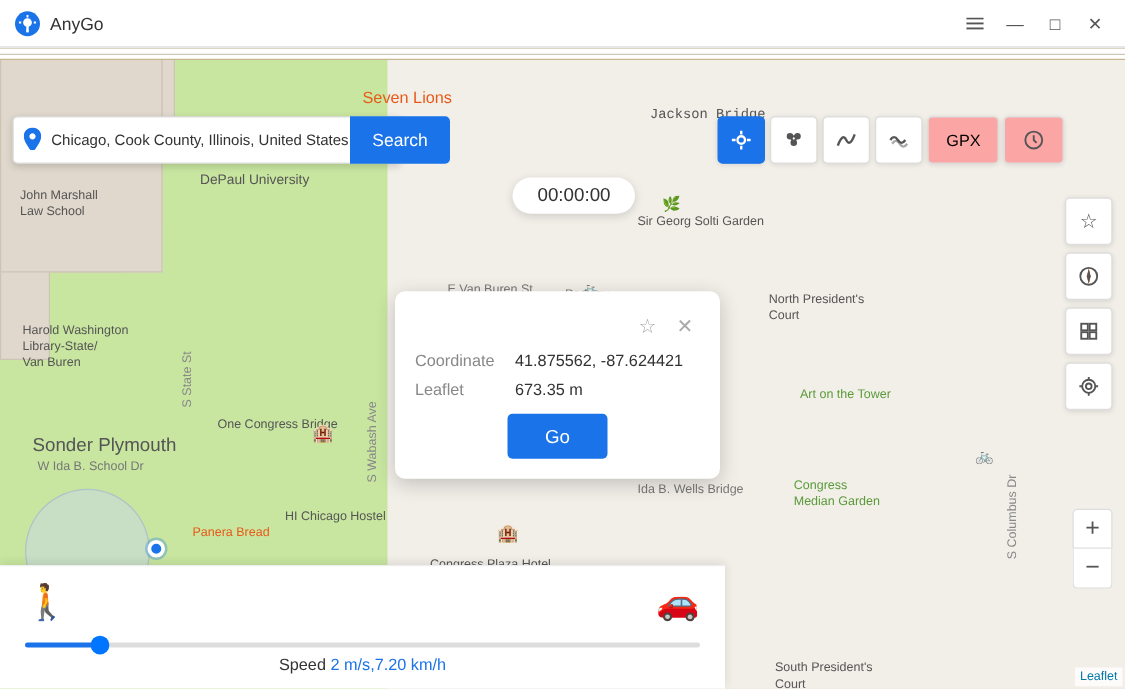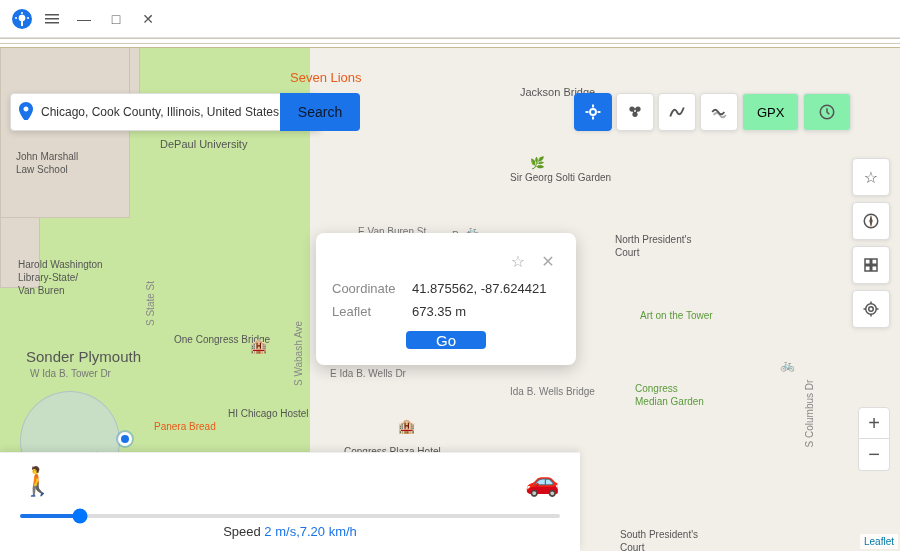--- a/index.html
+++ b/index.html
@@ -146,21 +146,21 @@
       cursor: pointer;
       margin-left: 4px;
     }
     .search-button {
       position: absolute;
       top: 55px;
       left: 280px;
       width: 80px;
       height: 38px;
       background: #1a73e8;
-      color: #0f172a;
+      color: #ffffff;
       border: none;
       border-radius: 0 4px 4px 0;
       font-size: 14px;
       font-weight: 500;
       cursor: pointer;
       z-index: 201;
     }
 
     
     .map-toolbar {
@@ -184,21 +184,21 @@
       background: #1a73e8;
       border-color: #1a73e8;
       color: white;
     }
     .toolbar-btn svg { width: 18px; height: 18px; }
 
     
     .gpx-btn {
       height: 38px;
       padding: 0 14px;
-      background: #86efac;
+      background: #fca5a5;
       border: 1px solid #ddd;
       border-radius: 4px;
       font-size: 13px;
       font-weight: 500;
       cursor: pointer;
       display: flex; align-items: center; justify-content: center;
       box-shadow: 0 1px 4px rgba(0,0,0,0.1);
     }
 
     
@@ -254,21 +254,21 @@
       flex-shrink: 0;
     }
     .info-value {
       color: #333;
       font-size: 13px;
     }
     .go-btn {
       display: block;
       width: 80px;
       margin: 12px auto 0;
-      height: 18px;
+      height: 36px;
       background: #1a73e8;
       color: white;
       border: none;
       border-radius: 4px;
       font-size: 15px;
       cursor: pointer;
       font-weight: 500;
     }
 
     
@@ -404,20 +404,21 @@
 <body>
 
 <div class="titlebar">
   <div class="titlebar-logo">
     <svg width="14" height="14" viewBox="0 0 14 14" fill="none">
       <circle cx="7" cy="6" r="3" fill="white" stroke="white" stroke-width="1"></circle>
       <path d="M7 2 L7 0 M7 12 L7 14 M2 6 L0 6 M14 6 L12 6" stroke="white" stroke-width="1.5"></path>
       <path d="M7 9 L7 14" stroke="white" stroke-width="2"></path>
     </svg>
   </div>
+  <span class="titlebar-title">AnyGo</span>
   <div class="titlebar-controls">
     <button class="titlebar-btn">
       <svg width="14" height="10" viewBox="0 0 14 10">
           <rect y="0" width="14" height="1.5" fill="#555"></rect>
           <rect y="4" width="14" height="1.5" fill="#555"></rect>
           <rect y="8" width="14" height="1.5" fill="#555"></rect>
         </svg>
     </button>
     <button class="titlebar-btn">
       <span>—</span>
@@ -465,32 +466,32 @@
 
     <div class="road-vertical" style="top:38;left:0;bottom:0;width:4px;"></div>
     <div class="road-major-v" style="top:38;left:136;bottom:0;"></div>
     <div class="road-major-v" style="top:38;left:270;bottom:0;"></div>
     <div class="road-major-v" style="top:38;left:460;bottom:0;"></div>
     <div class="road-major-v" style="top:38;left:780;bottom:0;"></div>
   </div>
 
   <div class="seven-lions-label">Seven Lions</div>
 
-  <div style="position:absolute;top:48px;left:520px;font-size:11px;color:#555;z-index:130;pointer-events:none;">Jackson Bridge</div>
+  <div style="position:absolute;top:48px;left:520px;font-size:11px;color:#555;z-index:130;pointer-events:none;font-family:Liberation Mono, monospace;">Jackson Bridge</div>
   <div style="position:absolute;top:100px;left:160px;font-size:11px;color:#555;z-index:130;pointer-events:none;">DePaul University</div>
   <div style="position:absolute;top:112px;left:16px;font-size:10px;color:#555;z-index:130;pointer-events:none;line-height:1.3;">John Marshall<br>Law School</div>
   <div style="position:absolute;top:134px;left:510px;font-size:10px;color:#555;z-index:130;pointer-events:none;">Sir Georg Solti Garden</div>
   <div style="position:absolute;top:220px;left:18px;font-size:10px;color:#555;z-index:130;pointer-events:none;line-height:1.3;">Harold Washington<br>Library-State/<br>Van Buren</div>
   <div style="position:absolute;top:188px;left:358px;font-size:10px;color:#777;z-index:130;pointer-events:none;">E Van Buren St</div>
   <div style="position:absolute;top:192px;left:452px;font-size:10px;color:#777;z-index:130;pointer-events:none;">Pedway</div>
   <div style="position:absolute;top:195px;left:615px;font-size:10px;color:#555;z-index:130;pointer-events:none;line-height:1.3;">North President's<br>Court</div>
   <div style="position:absolute;top:296px;left:174px;font-size:10px;color:#555;z-index:130;pointer-events:none;">One Congress Bridge</div>
   <div style="position:absolute;top:310px;left:26px;font-size:15px;color:#555;z-index:130;pointer-events:none;">Sonder Plymouth</div>
   <div style="position:absolute;top:272px;left:640px;font-size:10px;color:#5a9a3a;z-index:130;pointer-events:none;">Art on the Tower</div>
-  <div style="position:absolute;top:330px;left:30px;font-size:10px;color:#777;z-index:130;pointer-events:none;">W Ida B. Tower Dr</div>
+  <div style="position:absolute;top:330px;left:30px;font-size:10px;color:#777;z-index:130;pointer-events:none;">W Ida B. School Dr</div>
   <div style="position:absolute;top:330px;left:330px;font-size:10px;color:#777;z-index:130;pointer-events:none;">E Ida B. Wells Dr</div>
   <div style="position:absolute;top:348px;left:510px;font-size:10px;color:#777;z-index:130;pointer-events:none;">Ida B. Wells Bridge</div>
   <div style="position:absolute;top:344px;left:635px;font-size:10px;color:#5a9a3a;z-index:130;pointer-events:none;line-height:1.3;">Congress<br>Median Garden</div>
   <div style="position:absolute;top:370px;left:228px;font-size:10px;color:#555;z-index:130;pointer-events:none;">HI Chicago Hostel</div>
   <div style="position:absolute;top:383px;left:154px;font-size:10px;color:#e85a1a;z-index:130;pointer-events:none;">Panera Bread</div>
   <div style="position:absolute;top:408px;left:344px;font-size:10px;color:#555;z-index:130;pointer-events:none;">Congress Plaza Hotel</div>
   <div style="position:absolute;top:418px;font-size:16px;left:406px;color:#cc2222;z-index:145;pointer-events:none;">🅑</div>
   <div style="position:absolute;top:426px;left:344px;font-size:10px;color:#555;z-index:130;pointer-events:none;">Congress Plaza Hotel</div>
   <div style="position:absolute;top:428px;left:462px;font-size:10px;color:#5a9a3a;z-index:130;pointer-events:none;line-height:1.3;">Congress Plaza<br>Garden – South</div>
   <div style="position:absolute;top:430px;left:124px;font-size:10px;color:#555;z-index:130;pointer-events:none;">Library Tower</div>
@@ -561,20 +562,23 @@
     </div>
     <div class="gpx-btn">GPX</div>
     <div class="gpx-btn">
       <svg viewBox="0 0 24 24" width="18" height="18" fill="none" stroke="#555" stroke-width="2">
         <circle cx="12" cy="12" r="9"></circle>
         <polyline points="12,7 12,12 15,15"></polyline>
       </svg>
     </div>
   </div>
 
+  <div class="timer-popup">
+    <span>00:00:00</span>
+  </div>
 
   <div class="info-popup">
     <div class="info-popup-header">
       <button class="popup-icon-btn">☆</button>
       <button class="popup-icon-btn">✕</button>
     </div>
     <div class="info-row">
       <span class="info-label">Coordinate</span>
       <span class="info-value">41.875562, -87.624421</span>
     </div>

